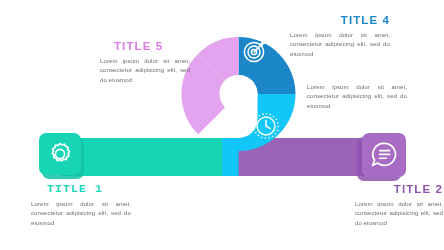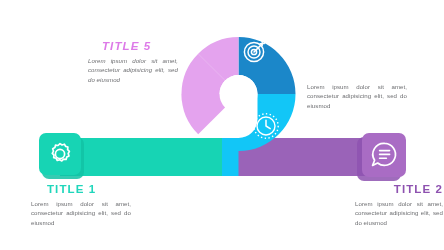--- a/index.html
+++ b/index.html
@@ -35,39 +35,39 @@
   }
   .t-body {
     font-size: 6.1px;
     line-height: 1.55;
     color: #6d6e71;
     margin: 0;
     text-align: justify;
     letter-spacing: 0.05px;
   }
   
-  #block-5 { left: 88px; top: 40px; text-align: left; font-style: italic; }
+  #block-5 { left: 100px; top: 40px; text-align: left; }
   #block-4 { left: 290px; top: 14px; text-align: left; }
   #block-3 { left: 307px; top: 82px; text-align: left; }
   #block-1 { left: 31px; top: 183px; text-align: left; }
   #block-2 { left: 355px; top: 183px; text-align: left; }
 
   #block-5 .t-title { color: #dd7ae8; }
   #block-4 .t-title { color: #1b87c9; }
   #block-3 .t-title { color: #22c3f2; }
   #block-1 .t-title { color: #1fd6bb; }
   #block-2 .t-title { color: #8e52b0; }
 
   #block-4 .t-title, #block-3 .t-title, #block-2 .t-title { text-align: right; }
   #block-4, #block-3 { width: 100px; }
   #block-2 { width: 88px; }
   #block-1 { width: 100px; }
   #block-5 { width: 90px; }
   #block-5 .t-title { padding-left: 14px; }
-  #block-1 .t-title { padding-left: 16px; }
+  #block-1 .t-title { padding-left: 16px; font-family: Liberation Mono, monospace; }
   #block-2 .t-title { padding-right: 0; }
 </style>
 </head>
 <body>
 
 <div id="infographic">
 
   <svg class="svg-layer" viewBox="0 0 444 250">
     <defs>
       <clipPath id="clip-upper-left">
@@ -158,20 +158,24 @@
                A 11 11 0 0 1 13.8 1.4 Z" stroke-linejoin="round"></path>
       <path d="M 8.6 8.6 L 18.6 8.6 M 8.6 12.4 L 18.6 12.4 M 8.6 16.2 L 15.4 16.2" stroke-width="1.6" stroke-linecap="round"></path>
     </g>
   </svg>
 
   <div class="text-block" id="block-5">
     <div class="t-title">TITLE 5</div>
     <div class="t-body">Lorem ipsum dolor sit amet, consectetur adipisicing elit, sed do eiusmod</div>
   </div>
 
+  <div class="text-block" id="block-4">
+    <div class="t-title">TITLE 4</div>
+    <div class="t-body">Lorem ipsum dolor sit amet, consectetur adipisicing elit, sed do eiusmod</div>
+  </div>
 
   <div class="text-block" id="block-3">
     <div class="t-body">Lorem ipsum dolor sit amet, consectetur adipisicing elit, sed do eiusmod</div>
   </div>
 
   <div class="text-block" id="block-1">
     <div class="t-title">TITLE 1</div>
     <div class="t-body">Lorem ipsum dolor sit amet, consectetur adipisicing elit, sed do eiusmod</div>
   </div>
 

